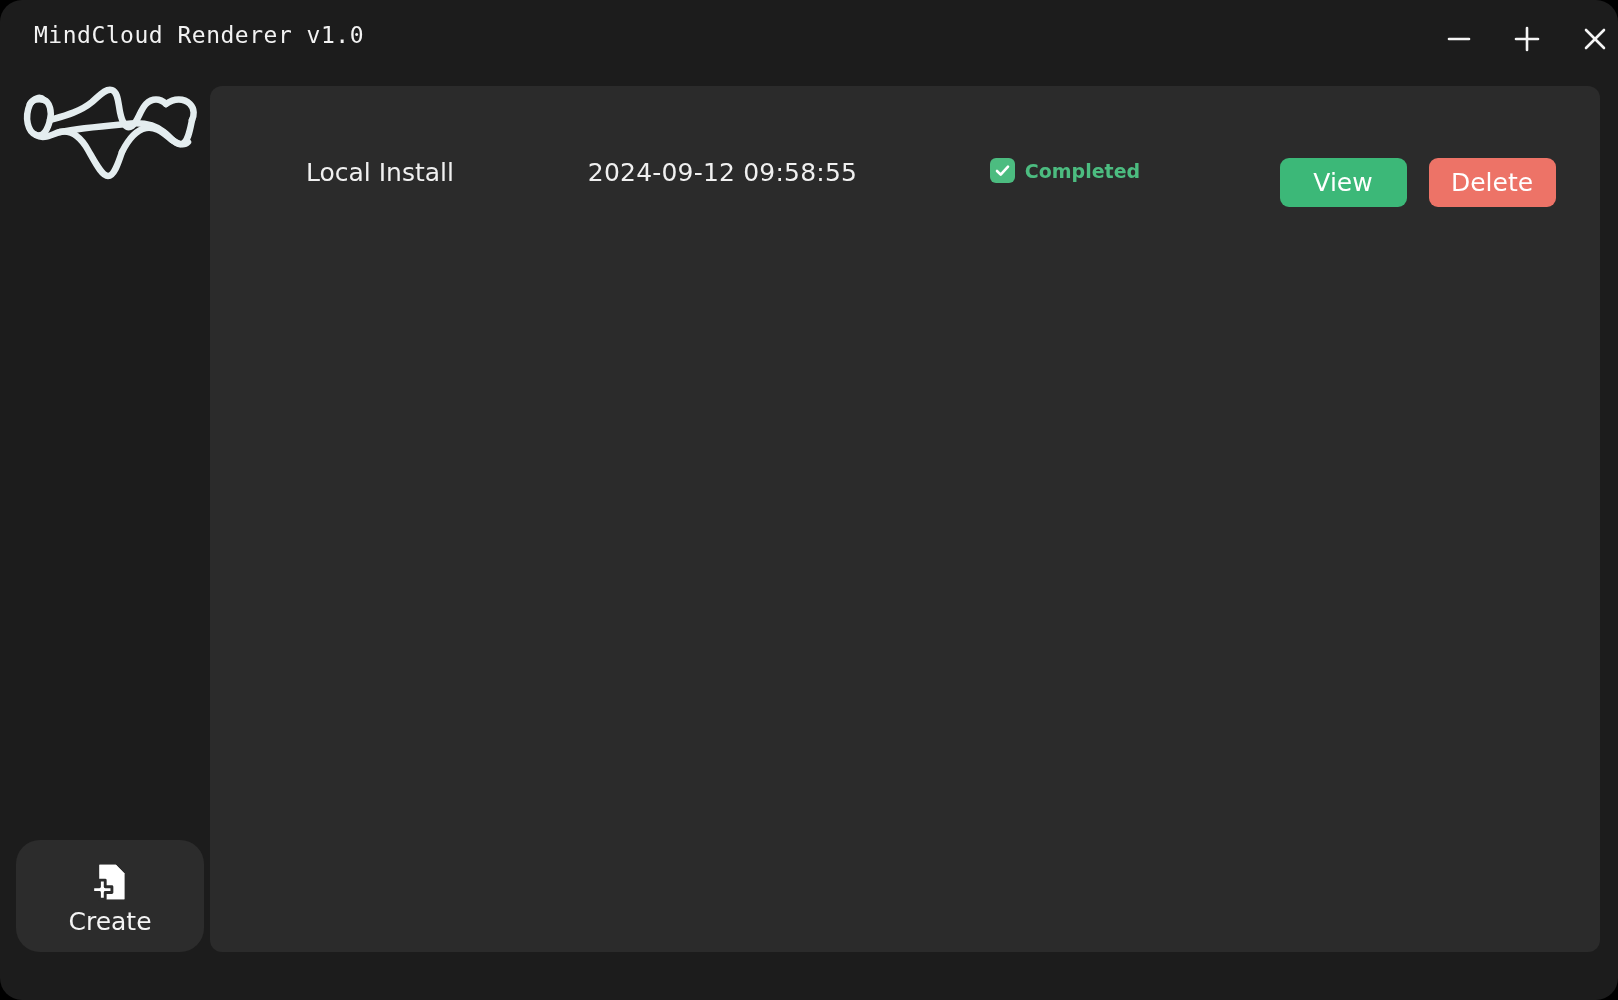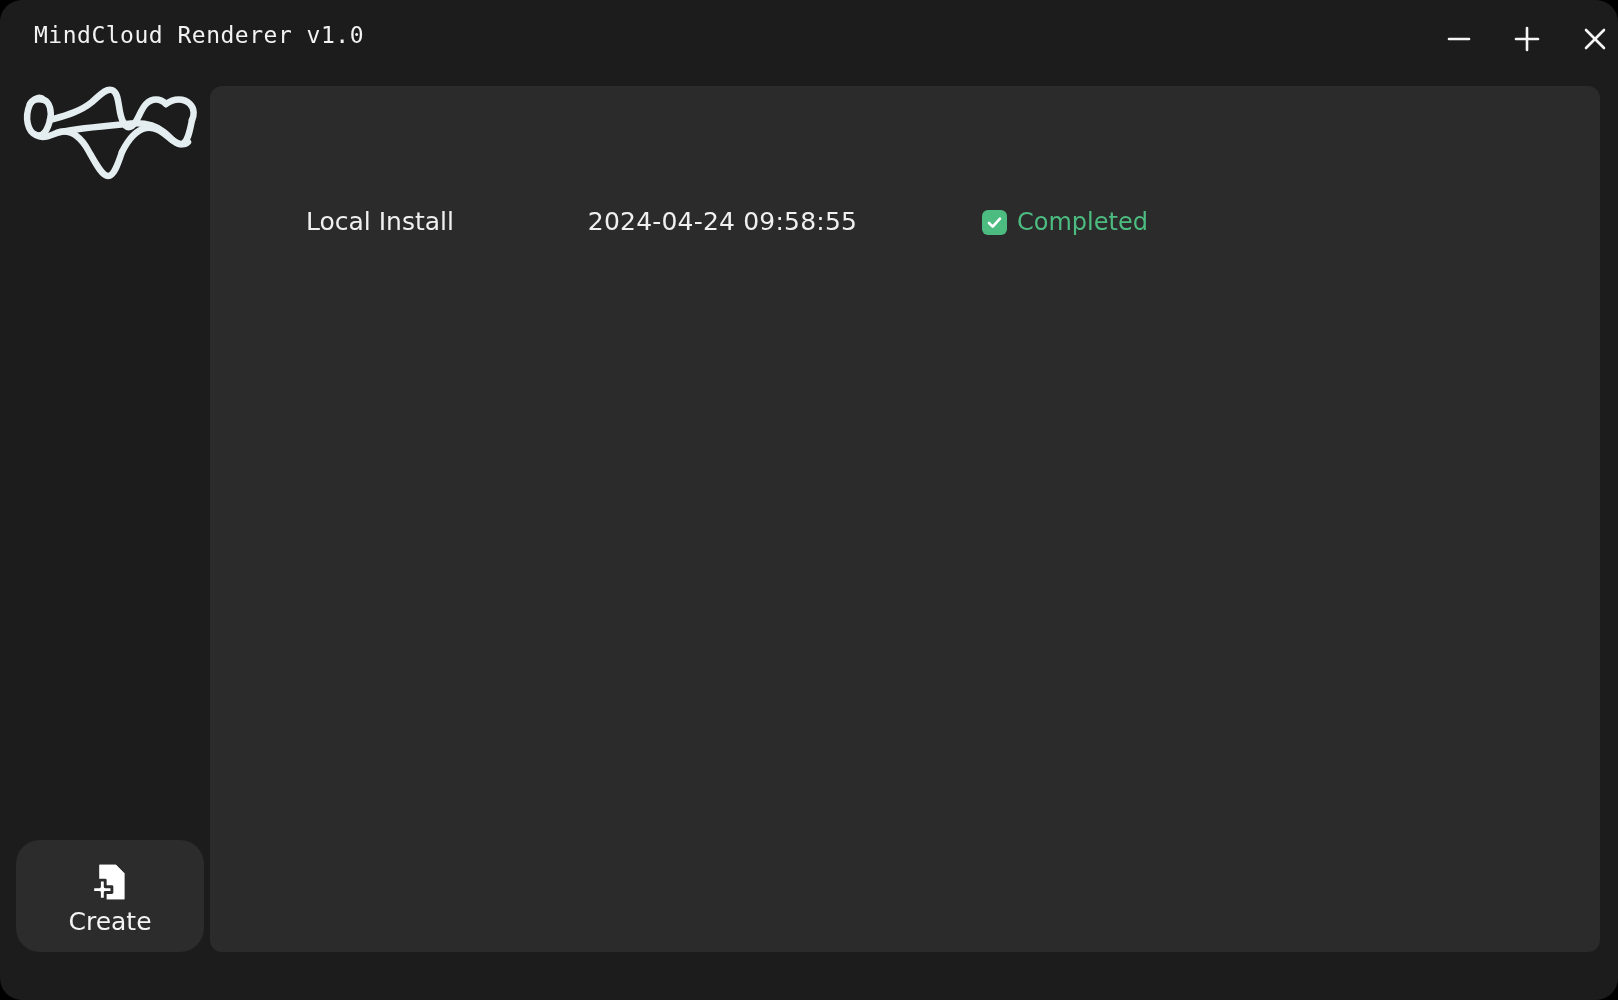--- a/index.html
+++ b/index.html
@@ -149,21 +149,21 @@
     position: absolute;
     left: 0;
     top: 72px;
     width: 1390px;
     height: 794px;
     overflow: hidden;
   }
   .table-row {
     height: 78px;
     display: flex;
-    align-items: flex-end;
+    align-items: flex-start;
     background: #2b2b2b;
   }
   .td {
     font-family: "DejaVu Sans", sans-serif;
     font-size: 25px;
     color: #f0f0f0;
     text-align: center;
     display: flex;
     align-items: center;
     justify-content: center;
@@ -183,22 +183,23 @@
     height: 25px;
     border-radius: 6px;
     background: #4cbc80;
     display: flex;
     align-items: center;
     justify-content: center;
     flex: none;
   }
   .status-text {
     font-family: "DejaVu Sans", sans-serif;
-    font-size: 24px;
+    font-size: 19px;
     color: #4cbc80;
+    font-weight: bold;
   }
 
   
   .actions-wrap {
     display: flex;
     align-items: center;
     justify-content: center;
     gap: 22px;
   }
   .act-btn {
@@ -278,32 +279,38 @@
 
   <div id="main-panel">
 
 
     <div id="table-body">
 
       <div class="table-row">
 
         <div class="td col-name">Local Install</div>
 
-        <div class="td col-time cell-time">2024-04-24 09:58:55</div>
+        <div class="td col-time cell-time">2024-09-12 09:58:55</div>
 
         <div class="td col-status">
           <div class="status-wrap">
             <span class="status-check">
               <svg width="17" height="17" viewBox="0 0 17 17">
                 <path d="M3 9 L6.7 12.6 L14 4.6" fill="none" stroke="#ffffff" stroke-width="2.6" stroke-linecap="round" stroke-linejoin="round"></path>
               </svg>
             </span>
             <span class="status-text">Completed</span>
           </div>
         </div>
 
+        <div class="td col-acts">
+          <div class="actions-wrap">
+            <button class="act-btn act-view">View</button>
+            <button class="act-btn act-delete">Delete</button>
+          </div>
+        </div>
 
       </div>
 
     </div>
   </div>
 
 </div>
 
 </body></html>

